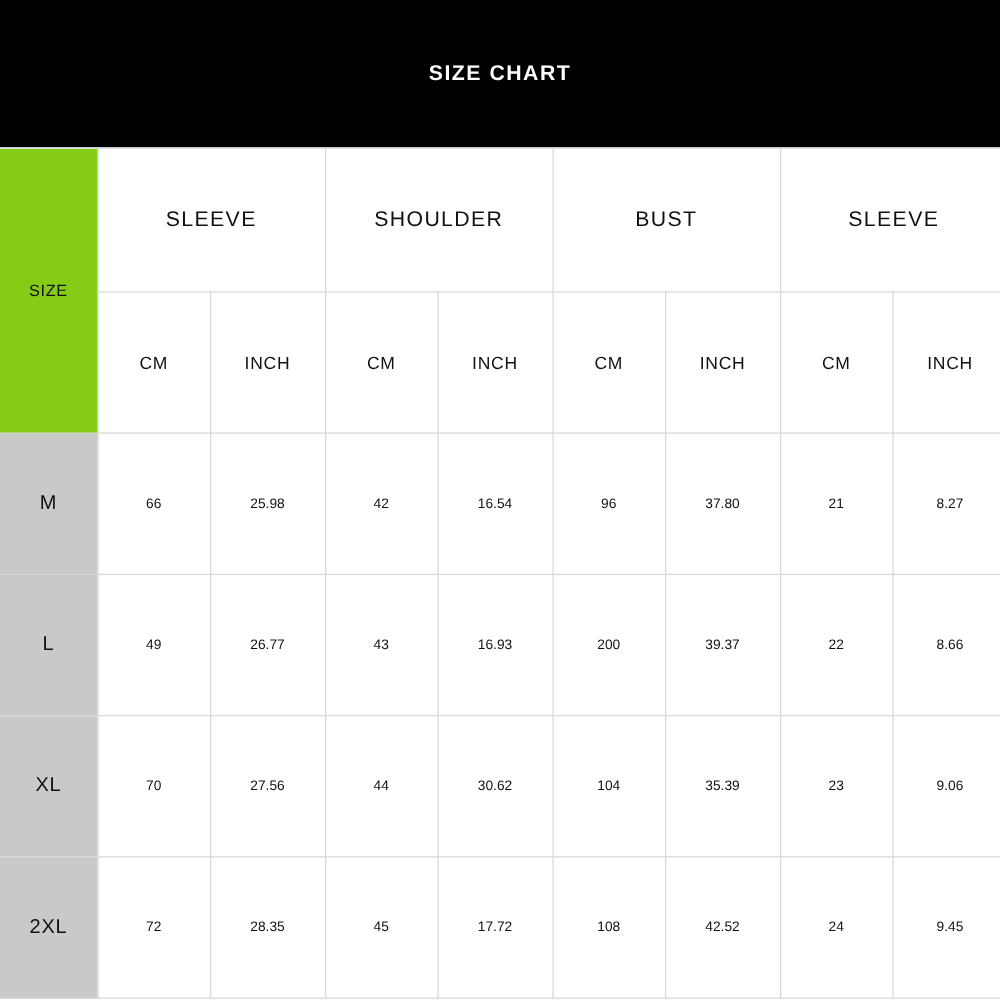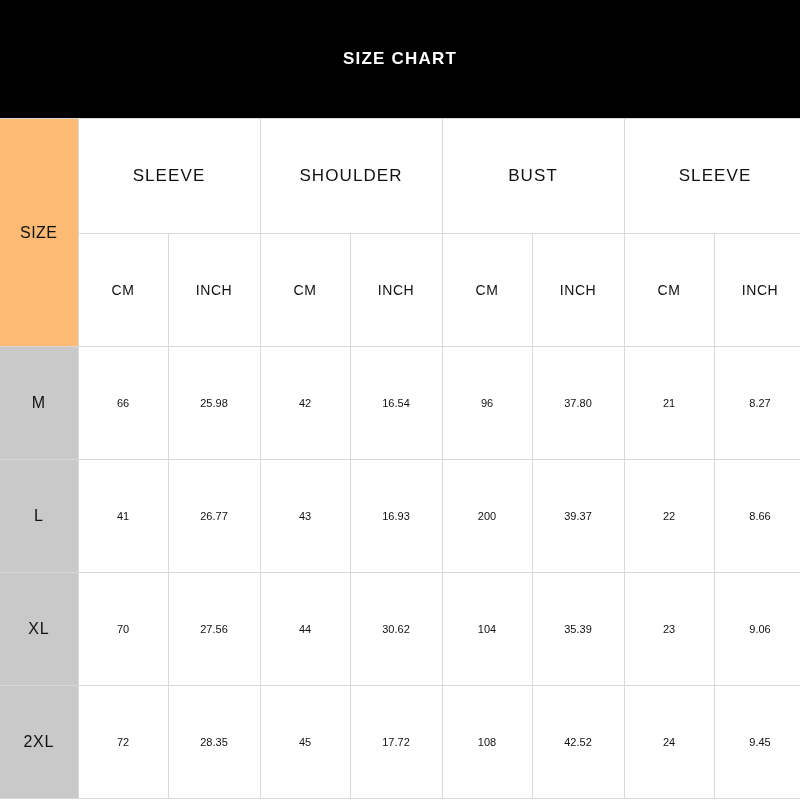--- a/index.html
+++ b/index.html
@@ -42,24 +42,24 @@
   table.size-table td,
   table.size-table th {
     border: 1px solid #d8d8d8;
     text-align: center;
     vertical-align: middle;
     color: #111111;
     font-weight: normal;
     padding: 0;
   }
   .size-head-cell {
-    background: #fdba74;
+    background: #84cc16;
     color: #000000;
     font-weight: bold;
-    font-size: 16px;
+    font-size: 13px;
     letter-spacing: 0.5px;
     border-left: none !important;
   }
   .group-head {
     font-size: 17px;
     letter-spacing: 1.1px;
     height: 114px;
     color: #1a1a1a;
   }
   .unit-head {
@@ -132,21 +132,21 @@
         <td class="data-cell">42</td>
         <td class="data-cell">16.54</td>
         <td class="data-cell">96</td>
         <td class="data-cell">37.80</td>
         <td class="data-cell">21</td>
         <td class="data-cell">8.27</td>
       </tr>
 
       <tr>
         <td class="row-label">L</td>
-        <td class="data-cell">41</td>
+        <td class="data-cell">49</td>
         <td class="data-cell">26.77</td>
         <td class="data-cell">43</td>
         <td class="data-cell">16.93</td>
         <td class="data-cell">200</td>
         <td class="data-cell">39.37</td>
         <td class="data-cell">22</td>
         <td class="data-cell">8.66</td>
       </tr>
 
       <tr>

